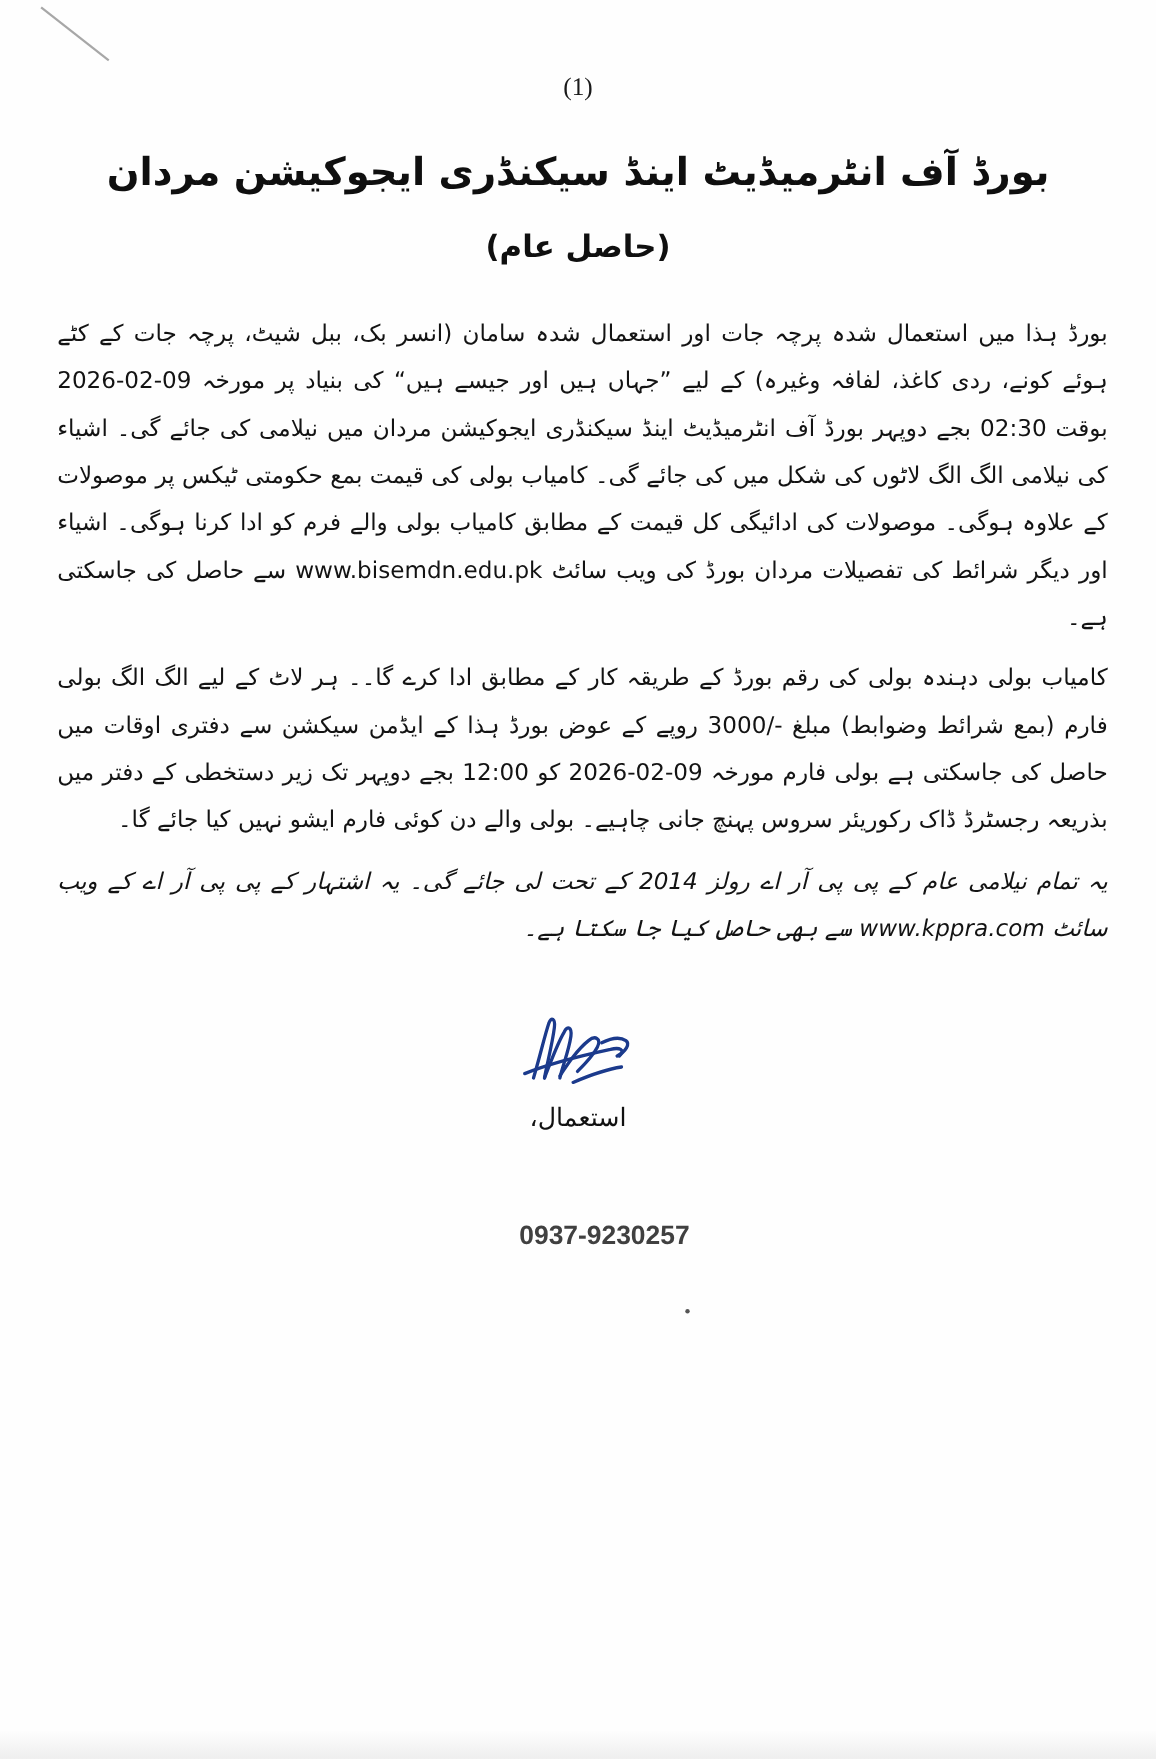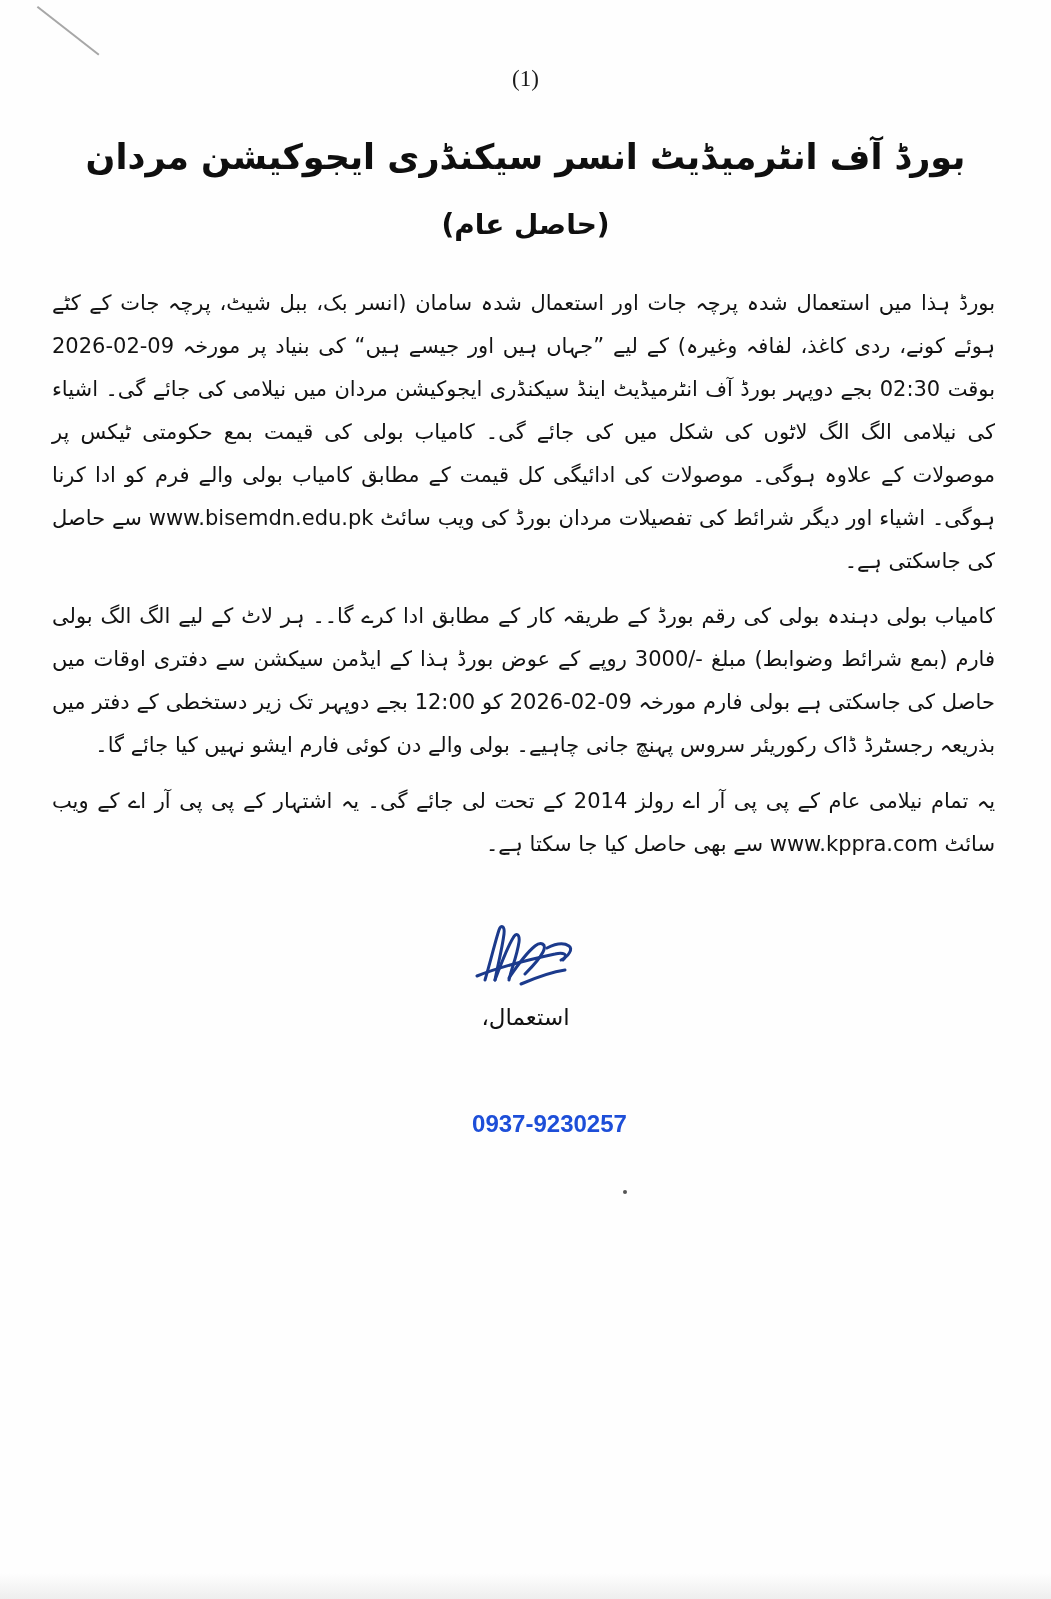--- a/index.html
+++ b/index.html
@@ -72,33 +72,33 @@
     text-align: center;
     font-size: 28px;
     font-weight: bold;
     color: #0f0f0f;
     font-family: "DejaVu Sans", sans-serif;
   }
   .body-block {
     position: absolute;
     top: 282px;
     left: 52px;
-    right: 56px;
+    right: 44px;
     text-align: justify;
     text-align-last: right;
     font-size: 21px;
     line-height: 2.05;
     color: #131313;
     font-family: "DejaVu Sans", sans-serif;
   }
   .para {
     margin: 0 0 12px 0;
   }
   .para.p2 { margin-top: 2px; }
-  .para.p3 { margin-top: 6px; }
+  .para.p3 { margin-top: 6px; font-style: italic; }
   .sign-area {
     position: absolute;
     top: 918px;
     right: 0;
     left: 0;
     height: 260px;
   }
   .signature {
     position: absolute;
     top: 0;
@@ -130,21 +130,21 @@
   .sign-phone {
     position: absolute;
     top: 192px;
     left: 0;
     right: 0;
     text-align: center;
     direction: ltr;
     font-size: 24px;
     font-weight: bold;
     font-family: "Liberation Sans", sans-serif;
-    color: #1d4ed8;
+    color: #404040;
     margin-left: 48px;
   }
   .dot-artifact {
     position: absolute;
     top: 1190px;
     left: 623px;
     width: 4px;
     height: 4px;
     background: #555;
     border-radius: 50%;
@@ -162,21 +162,21 @@
 <body>
 
 <div class="page">
 
   <div class="corner-streak">
       <span></span>
     </div>
 
   <div class="page-number">(1)</div>
 
-  <div class="doc-title">بورڈ آف انٹرمیڈیٹ انسر سیکنڈری ایجوکیشن مردان</div>
+  <div class="doc-title">بورڈ آف انٹرمیڈیٹ اینڈ سیکنڈری ایجوکیشن مردان</div>
 
   <div class="doc-subtitle">(حاصل عام)</div>
 
   <div class="body-block">
     <p class="para p1">بورڈ ہذا میں استعمال شدہ پرچہ جات اور استعمال شدہ سامان (انسر بک، ببل شیٹ، پرچہ جات کے کٹے ہوئے کونے، ردی کاغذ، لفافہ وغیرہ) کے لیے ”جہاں ہیں اور جیسے ہیں“ کی بنیاد پر مورخہ 09-02-2026 بوقت 02:30 بجے دوپہر بورڈ آف انٹرمیڈیٹ اینڈ سیکنڈری ایجوکیشن مردان میں نیلامی کی جائے گی۔ اشیاء کی نیلامی الگ الگ لاٹوں کی شکل میں کی جائے گی۔ کامیاب بولی کی قیمت بمع حکومتی ٹیکس پر موصولات کے علاوہ ہوگی۔ موصولات کی ادائیگی کل قیمت کے مطابق کامیاب بولی والے فرم کو ادا کرنا ہوگی۔ اشیاء اور دیگر شرائط کی تفصیلات مردان بورڈ کی ویب سائٹ www.bisemdn.edu.pk سے حاصل کی جاسکتی ہے۔</p>
     <p class="para p2">کامیاب بولی دہندہ بولی کی رقم بورڈ کے طریقہ کار کے مطابق ادا کرے گا۔۔ ہر لاٹ کے لیے الگ الگ بولی فارم (بمع شرائط وضوابط) مبلغ -/3000 روپے کے عوض بورڈ ہذا کے ایڈمن سیکشن سے دفتری اوقات میں حاصل کی جاسکتی ہے بولی فارم مورخہ 09-02-2026 کو 12:00 بجے دوپہر تک زیر دستخطی کے دفتر میں بذریعہ رجسٹرڈ ڈاک رکوریئر سروس پہنچ جانی چاہیے۔ بولی والے دن کوئی فارم ایشو نہیں کیا جائے گا۔</p>
     <p class="para p3">یہ تمام نیلامی عام کے پی پی آر اے رولز 2014 کے تحت لی جائے گی۔ یہ اشتہار کے پی پی آر اے کے ویب سائٹ www.kppra.com سے بھی حاصل کیا جا سکتا ہے۔</p>
   </div>
 
   <div class="sign-area">

